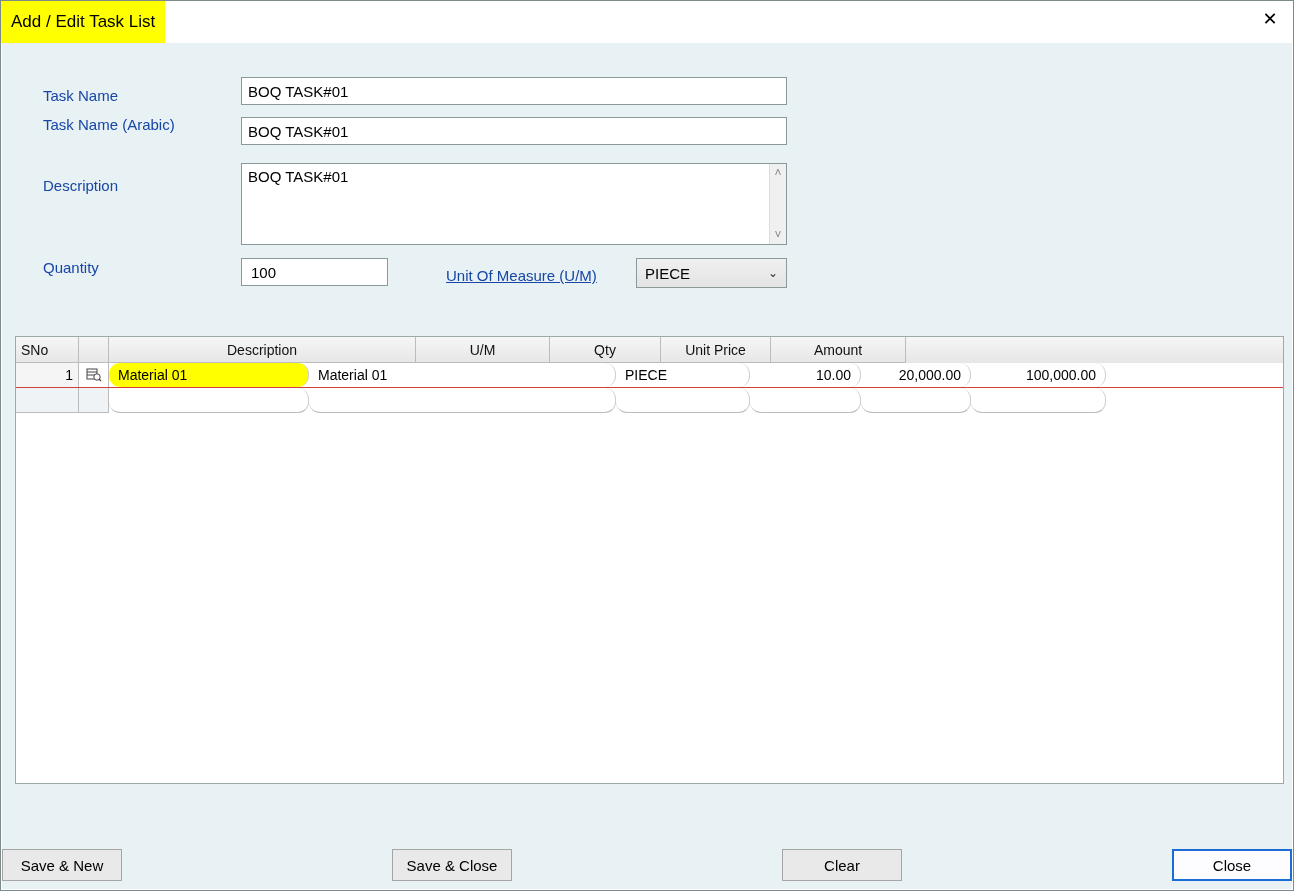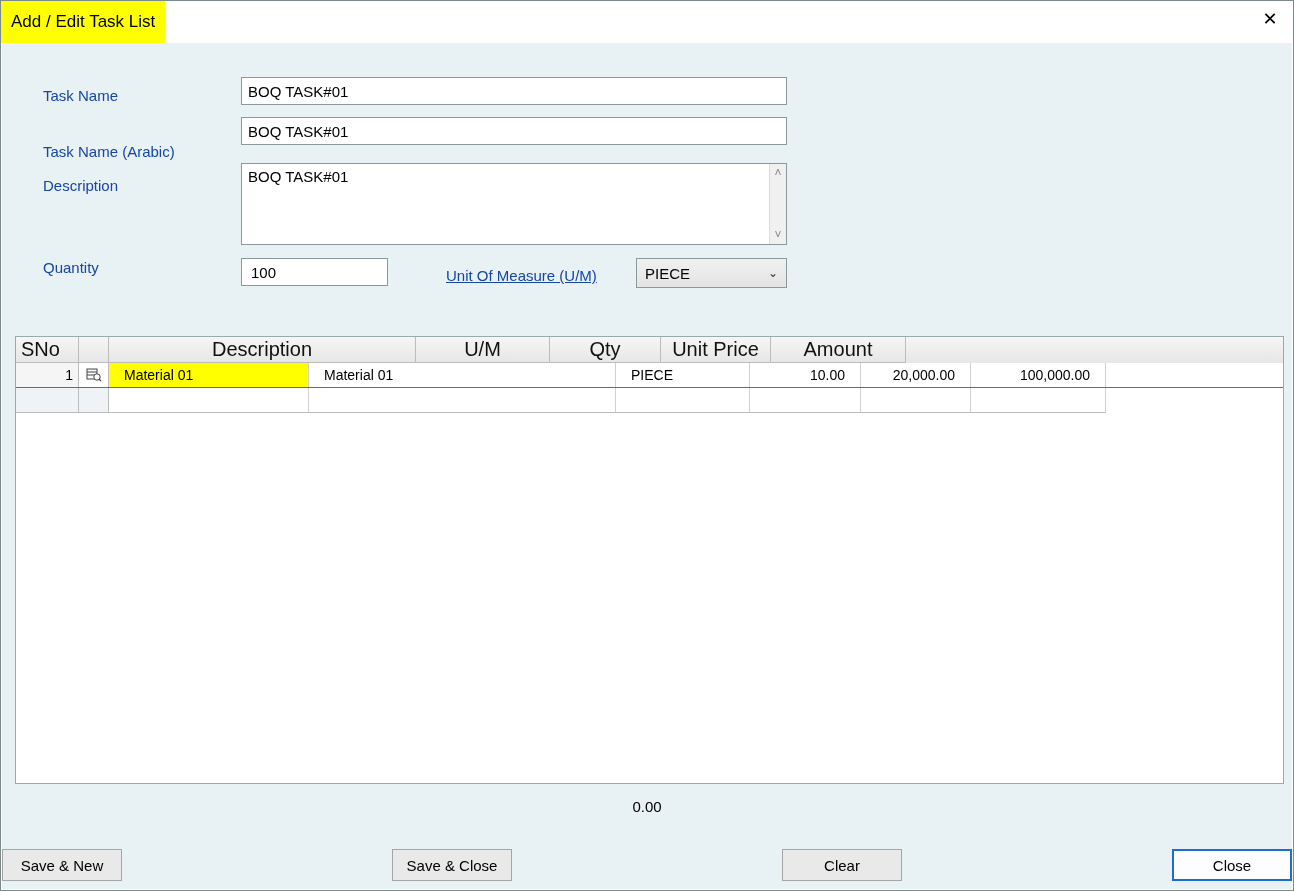--- a/index.html
+++ b/index.html
@@ -118,21 +118,21 @@
     display: flex;
     height: 26px;
     background: linear-gradient(#f6f6f6, #e6e6e6);
   }
   .gh {
     border-right: 1px solid #bcbcbc;
     border-bottom: 1px solid #bcbcbc;
     display: flex;
     align-items: center;
     justify-content: center;
-    font-size: 20px;
+    font-size: 14px;
     color: #111;
   }
   .gh.hl {
     background: #d8d800;
   }
   .grid-row {
     display: flex;
     height: 25px;
   }
   .grid-row.data {
@@ -140,22 +140,23 @@
   }
   .grid-row.empty .gc,
   .grid-row.empty .gc-sno,
   .grid-row.empty .gc-icon {
     border-bottom: 1px solid #bcbcbc;
   }
   .gc {
     border-right: 1px solid #d0d0d0;
     display: flex;
     align-items: center;
-    padding: 0 15px;
+    padding: 0 9px;
     font-size: 14px;
+    border-radius: 11px;
   }
   .gc.right { justify-content: flex-end; }
   .gc-sno {
     border-right: 1px solid #bcbcbc;
     display: flex;
     align-items: center;
     justify-content: flex-end;
     padding-right: 5px;
     font-size: 14px;
     background: #f5f5f5;
@@ -224,21 +225,21 @@
       <span>✕</span>
     </div>
   </div>
 
   <div class="client">
 
     <div class="form-area">
       <div class="lbl" style="left:33px; top:44px;">Task Name</div>
       <input class="txt" style="left: 231px; top: 34px; width: 546px; height: 28px;" value="BOQ TASK#01">
 
-      <div class="lbl" style="left:33px; top:100px;">Task Name (Arabic)</div>
+      <div class="lbl" style="left:33px; top:73px;">Task Name (Arabic)</div>
       <input class="txt" style="left: 231px; top: 74px; width: 546px; height: 28px;" value="BOQ TASK#01">
 
       <div class="lbl" style="left:33px; top:134px;">Description</div>
       <div class="ta" style="left:231px; top:120px; width:546px; height:82px;">
         <div class="ta-content">BOQ TASK#01</div>
         <div class="ta-scroll">
           <span>˄</span>
           <span>˅</span>
         </div>
       </div>
@@ -290,21 +291,20 @@
         <div class="gc-icon col-icon"></div>
         <div class="gc col-item"></div>
         <div class="gc col-desc"></div>
         <div class="gc col-um"></div>
         <div class="gc right col-qty"></div>
         <div class="gc right col-price"></div>
         <div class="gc right col-amt"></div>
       </div>
     </div>
 
-    <div class="total-line">0.00</div>
 
     <div class="button-bar">
       <div class="btn">Save &amp; New</div>
       <div class="btn">Save &amp; Close</div>
       <div class="btn">Clear</div>
       <div class="btn primary">Close</div>
     </div>
 
   </div>
 </div>

